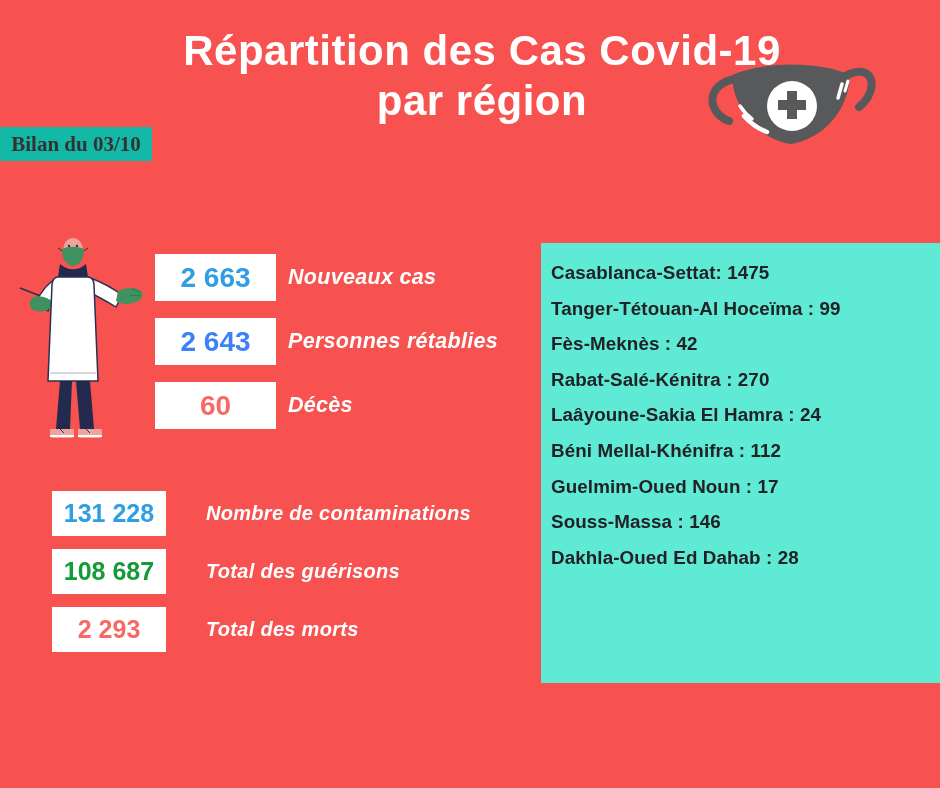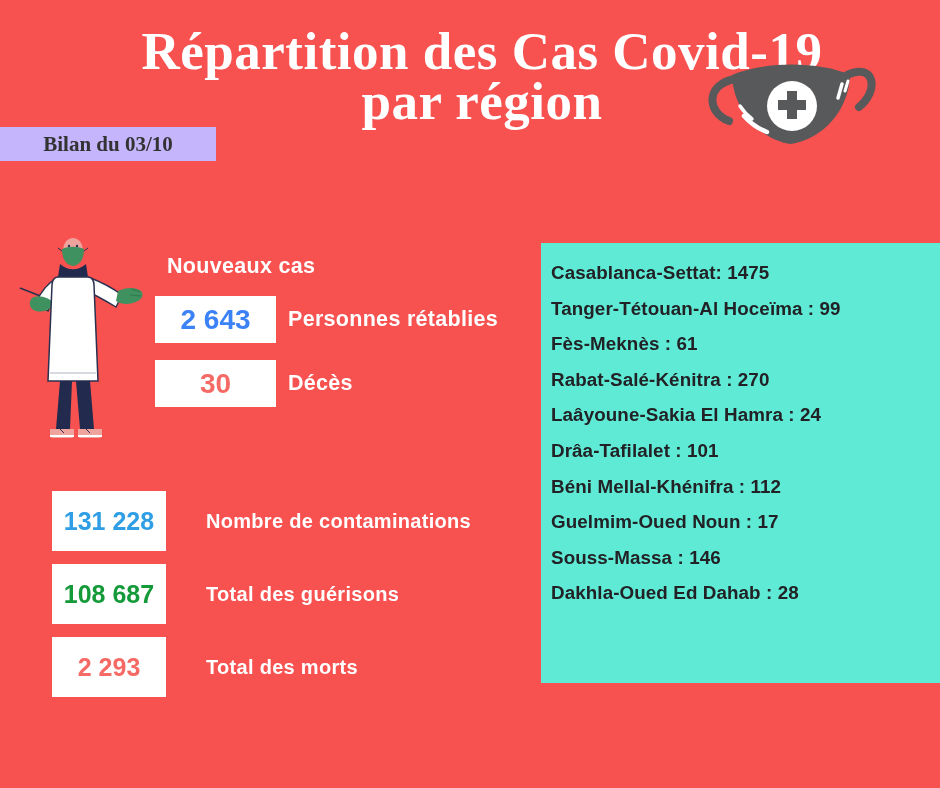--- a/index.html
+++ b/index.html
@@ -10,31 +10,30 @@
     overflow: hidden;
     position: relative;
   }
   .canvas { position: absolute; inset: 0; width: 940px; height: 788px; }
 
   
   .title {
     position: absolute; top: 26px; left: 0; width: 940px;
     margin: 0; padding-left: 24px; box-sizing: border-box;
     text-align: center; color: #ffffff;
-    font-size: 53px; line-height: 50px; font-weight: 700;
+    font-size: 42px; line-height: 50px; font-weight: 700;
     letter-spacing: 0.5px;
-    font-family: Liberation Serif, serif;
   }
   .title .tl { display: block; }
 
   
   .badge {
     position: absolute; left: 0; top: 127px;
-    width: 216px; height: 34px;
-    background: #c4b5fd;
+    width: 152px; height: 34px;
+    background: #14b8a6;
     display: flex; align-items: center; justify-content: center;
   }
   .badge span {
     font-family: "Liberation Serif", serif;
     font-weight: 700; font-size: 21px; color: #333333;
   }
 
   
   .mask-icon { position: absolute; left: 702px; top: 58px; }
 
@@ -44,26 +43,26 @@
   
   .stats { position: absolute; display: flex; flex-direction: column; }
   .stats-daily { left: 155px; top: 254px; gap: 17px; }
   .stats-cumulative { left: 52px; top: 491px; gap: 13px; }
   .stat-row { display: flex; align-items: center; }
   .stat-box {
     background: #ffffff;
     display: flex; align-items: center; justify-content: center;
   }
   .stats-daily .stat-box { width: 121px; height: 47px; }
-  .stats-cumulative .stat-box { width: 114px; height: 60px; }
+  .stats-cumulative .stat-box { width: 114px; height: 45px; }
   .stat-value { font-weight: 700; }
   .stats-daily .stat-value { font-size: 28px; }
   .stats-cumulative .stat-value { font-size: 25px; }
   .stat-label {
-    color: #ffffff; font-weight: 700; letter-spacing: 0.3px;
+    color: #ffffff; font-weight: 700; letter-spacing: 0.3px; font-style: italic;
   }
   .stats-daily .stat-label { margin-left: 12px; font-size: 21.5px; }
   .stats-cumulative .stat-label { margin-left: 40px; font-size: 20px; }
 
   
   .panel {
     position: absolute; left: 541px; top: 243px;
     width: 408px; height: 440px;
     background: #5eead4;
     box-sizing: border-box;
@@ -133,31 +132,34 @@
     <path d="M36,196 h24 v6 a3,3 0 0 1 -3,3 h-18 a3,3 0 0 1 -3,-3 Z" fill="#efa39d"></path>
     <path d="M64,196 h24 v6 a3,3 0 0 1 -3,3 h-18 a3,3 0 0 1 -3,-3 Z" fill="#efa39d"></path>
     <line x1="36" y1="203" x2="60" y2="203" stroke="#ffffff" stroke-width="2"></line>
     <line x1="64" y1="203" x2="88" y2="203" stroke="#ffffff" stroke-width="2"></line>
     <line x1="46" y1="196" x2="50" y2="200" stroke="#2a3150" stroke-width="1"></line>
     <line x1="72" y1="196" x2="76" y2="200" stroke="#2a3150" stroke-width="1"></line>
   </svg>
 
   <div class="stats stats-daily">
     <div class="stat-row">
+        <div class="stat-box">
+          <span class="stat-value" style="color: rgb(47, 158, 229);">2 663</span>
+        </div>
         <span class="stat-label">Nouveaux cas</span>
       </div>
       <div class="stat-row">
         <div class="stat-box">
           <span class="stat-value" style="color: #3b82f6;">2 643</span>
         </div>
         <span class="stat-label">Personnes rétablies</span>
       </div>
       <div class="stat-row">
         <div class="stat-box">
-          <span class="stat-value" style="color: rgb(246, 106, 102);">30</span>
+          <span class="stat-value" style="color: rgb(246, 106, 102);">60</span>
         </div>
         <span class="stat-label">Décès</span>
       </div>
   </div>
 
   <div class="stats stats-cumulative">
     <div class="stat-row">
         <div class="stat-box">
           <span class="stat-value" style="color: rgb(47, 158, 229);">131 228</span>
         </div>
@@ -173,23 +175,22 @@
         <div class="stat-box">
           <span class="stat-value" style="color: rgb(246, 106, 102);">2 293</span>
         </div>
         <span class="stat-label">Total des morts</span>
       </div>
   </div>
 
   <div class="panel">
     <div class="region-row">Casablanca-Settat: 1475</div>
       <div class="region-row">Tanger-Tétouan-Al Hoceïma : 99</div>
-      <div class="region-row">Fès-Meknès : 61</div>
+      <div class="region-row">Fès-Meknès : 42</div>
       <div class="region-row">Rabat-Salé-Kénitra : 270</div>
       <div class="region-row">Laâyoune-Sakia El Hamra : 24</div>
-      <div class="region-row">Drâa-Tafilalet : 101</div>
       <div class="region-row">Béni Mellal-Khénifra : 112</div>
       <div class="region-row">Guelmim-Oued Noun : 17</div>
       <div class="region-row">Souss-Massa : 146</div>
       <div class="region-row">Dakhla-Oued Ed Dahab : 28</div>
   </div>
 
 </div>
 
 </body></html>

